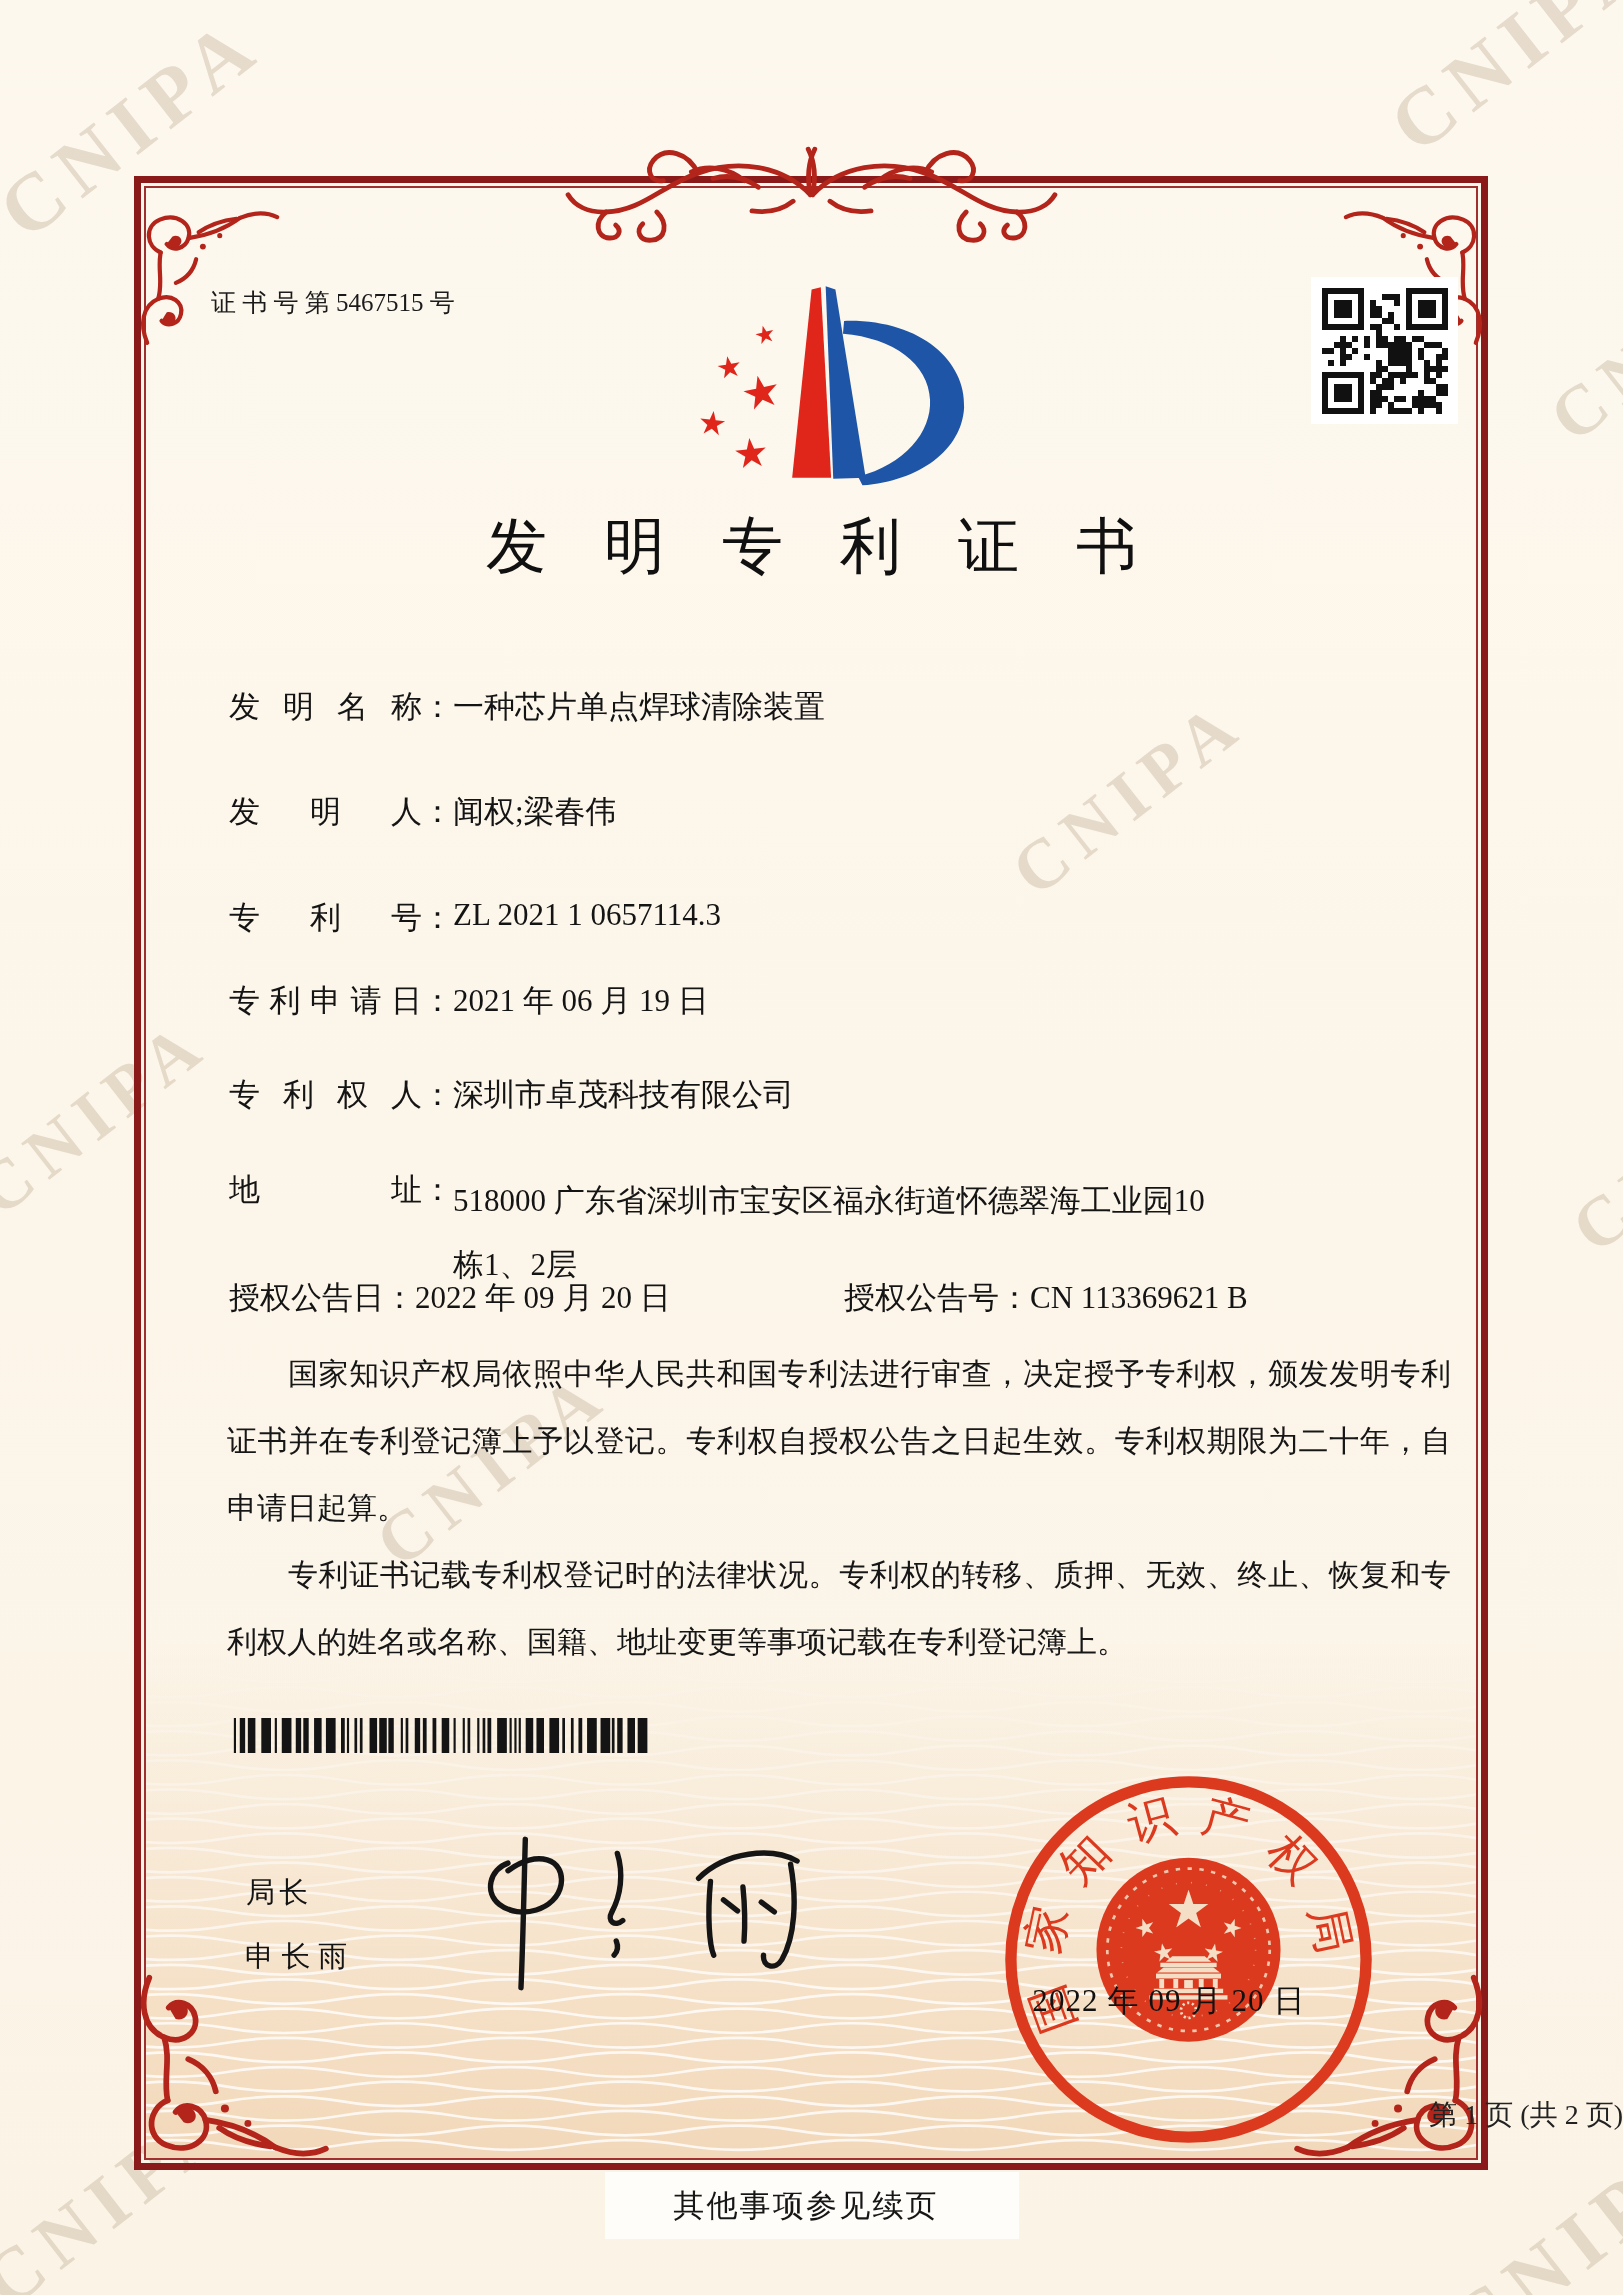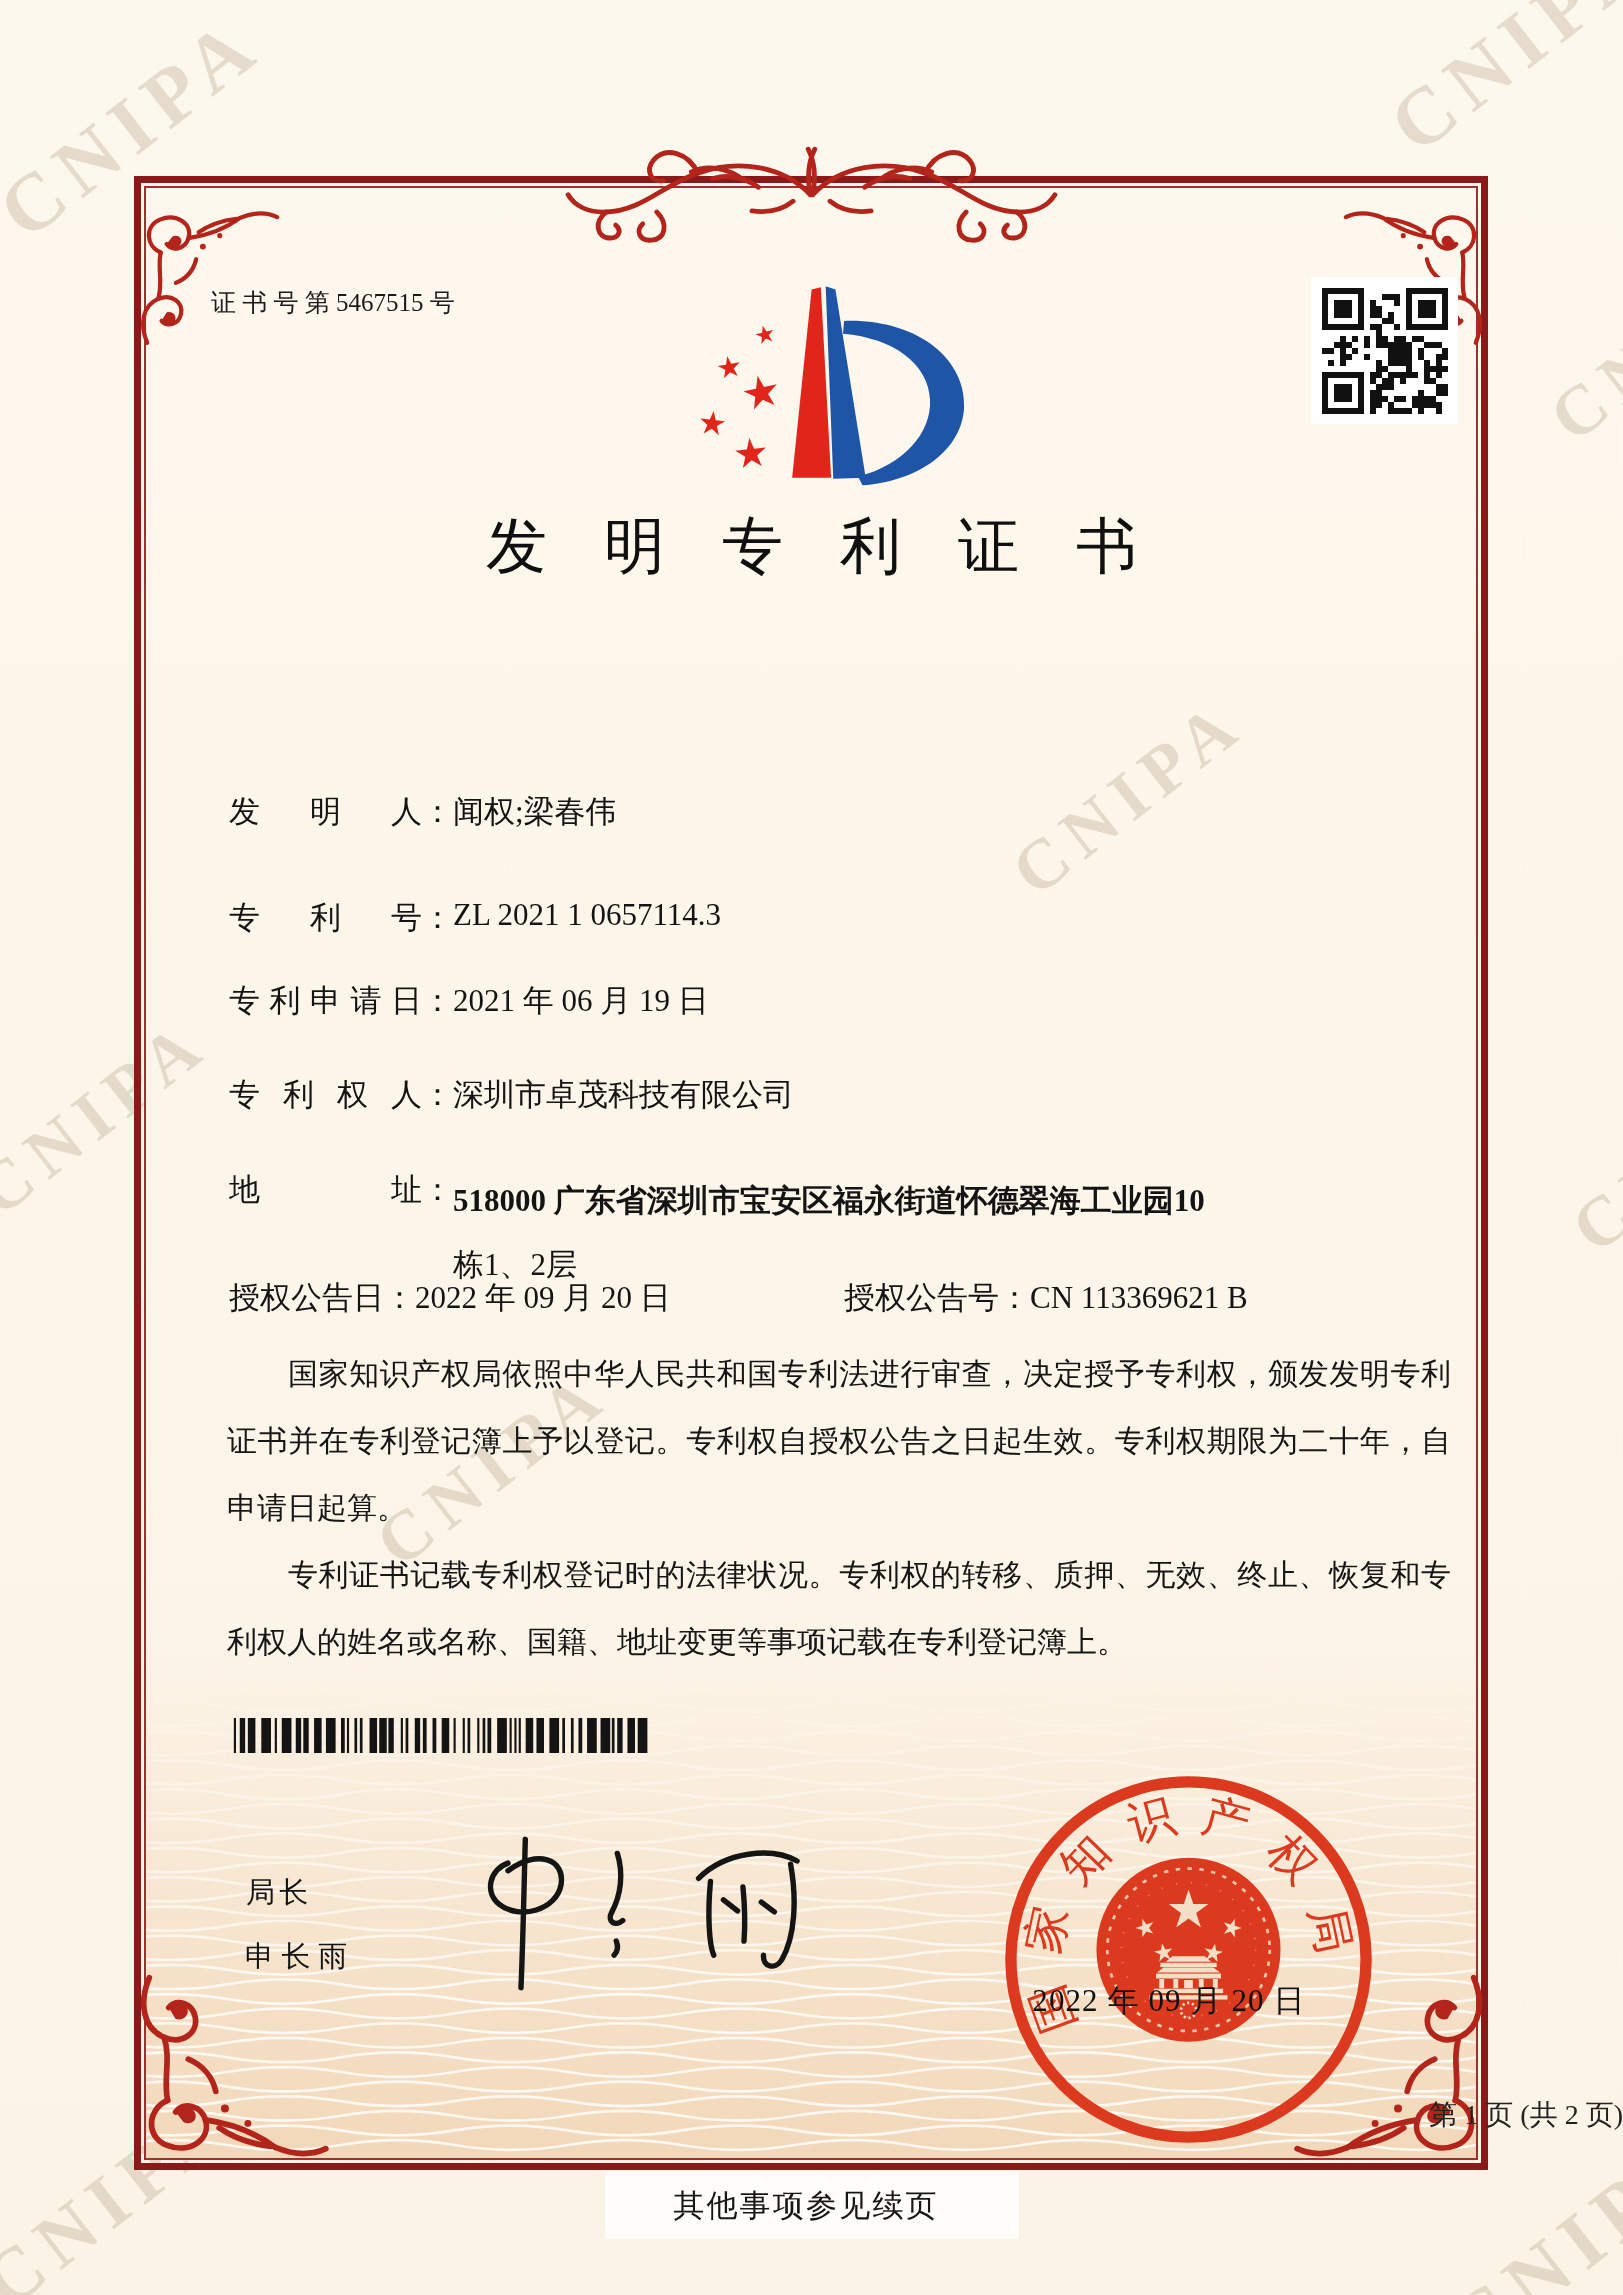--- a/index.html
+++ b/index.html
@@ -296,34 +296,37 @@
         <rect x="165" y="11" width="55" height="55" fill="#fff"></rect>
         <rect x="176" y="22" width="33" height="33" fill="#111"></rect>
         <rect x="0" y="154" width="77" height="77" fill="#111"></rect>
         <rect x="11" y="165" width="55" height="55" fill="#fff"></rect>
         <rect x="22" y="176" width="33" height="33" fill="#111"></rect>
       </svg>
   </div>
 
   <div class="title"><span>发明专利证书</span></div>
 
+  <div class="row" style="top:686px;">
+    <span class="flabel">发明名称</span><span class="colon">：</span><span class="fvalue">一种芯片单点焊球清除装置</span>
+  </div>
   <div class="row" style="top:791px;">
     <span class="flabel">发明人</span><span class="colon">：</span><span class="fvalue">闻权;梁春伟</span>
   </div>
   <div class="row" style="top:897px;">
     <span class="flabel">专利号</span><span class="colon">：</span><span class="fvalue">ZL 2021 1 0657114.3</span>
   </div>
   <div class="row" style="top:980px;">
     <span class="flabel">专利申请日</span><span class="colon">：</span><span class="fvalue">2021 年 06 月 19 日</span>
   </div>
   <div class="row" style="top:1074px;text-decoration:underline;">
     <span class="flabel">专利权人</span><span class="colon">：</span><span class="fvalue">深圳市卓茂科技有限公司</span>
   </div>
   <div class="row addr" style="top:1169px;">
-    <span class="flabel">地址</span><span class="colon">：</span><span class="fvalue"><span style="display:block;font-weight:bold;">518000 广东省深圳市宝安区福永街道怀德翠海工业园10</span><span style="display:block;">栋1、2层</span></span>
+    <span class="flabel">地址</span><span class="colon">：</span><span class="fvalue"><span style="display:block;">518000 广东省深圳市宝安区福永街道怀德翠海工业园10</span><span style="display:block;">栋1、2层</span></span>
   </div>
   <div class="row7">
     <span class="part" style="left:229px;"><span>授权公告日</span><span>：</span><span>2022 年 09 月 20 日</span></span>
     <span class="part" style="left:844px;"><span>授权公告号</span><span>：</span><span>CN 113369621 B</span></span>
   </div>
 
   <div class="legal">
     <p>国家知识产权局依照中华人民共和国专利法进行审查，决定授予专利权，颁发发明专利证书并在专利登记簿上予以登记。专利权自授权公告之日起生效。专利权期限为二十年，自申请日起算。</p>
     <p>专利证书记载专利权登记时的法律状况。专利权的转移、质押、无效、终止、恢复和专利权人的姓名或名称、国籍、地址变更等事项记载在专利登记簿上。</p>
   </div>

